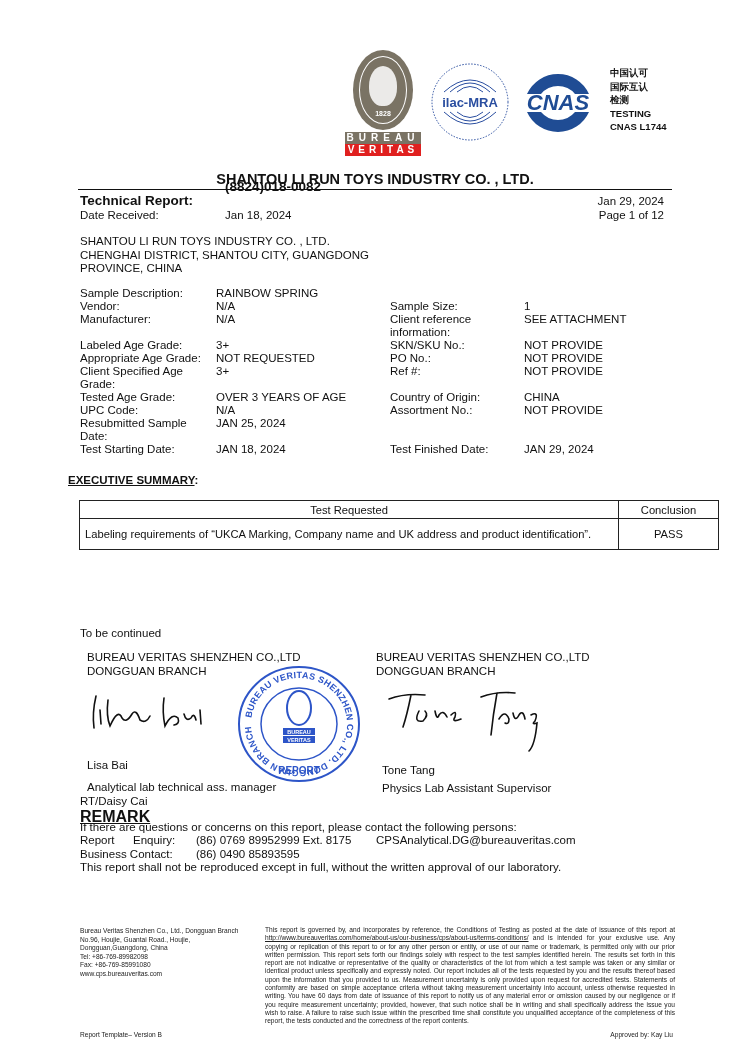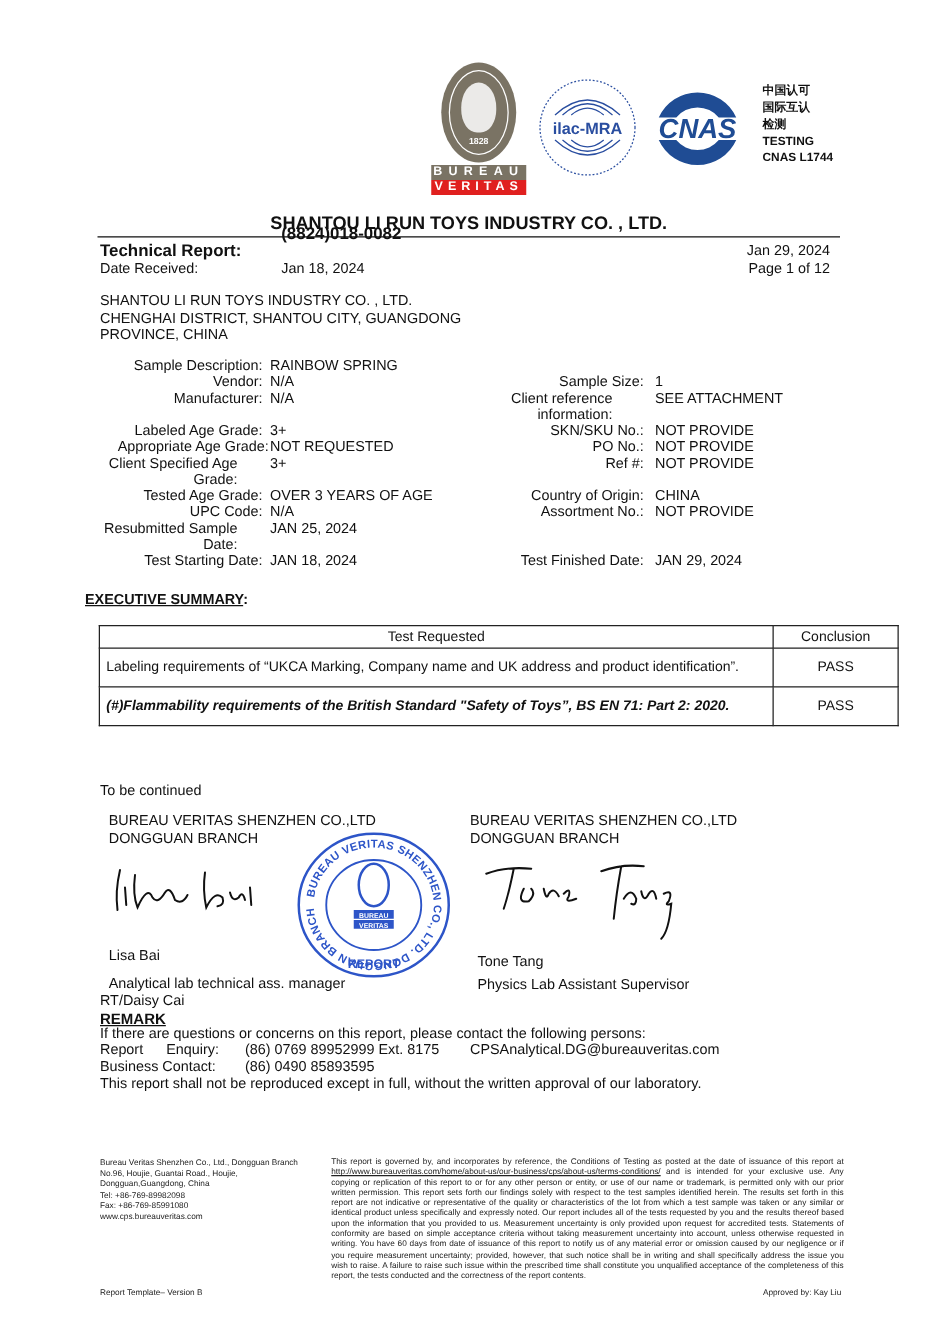--- a/index.html
+++ b/index.html
@@ -26,21 +26,21 @@
     .tr-label { left: 80px; top: 193px; font-weight: bold; font-size: 13.5px; }
     .tr-value { left: 225px; top: 179px; font-weight: bold; font-size: 13.5px; }
     .dr-label { left: 80px; top: 209px; font-size: 11.5px; }
     .dr-value { left: 225px; top: 209px; font-size: 11.5px; }
     .rpt-date { right: 86px; top: 195px; font-size: 11.5px; text-align:right; }
     .rpt-page { right: 86px; top: 209px; font-size: 11.5px; text-align:right; }
 
     .address { left: 80px; top: 235px; font-size: 11.5px; line-height: 13.6px; }
 
     
-    .info { font-size: 11.5px; line-height: 12.8px; text-align: right; }
+    .info { font-size: 11.5px; line-height: 12.8px; }
     .lbl-l { left: 80px; width: 130px; }
     .val-l { left: 216px; }
     .lbl-r { left: 390px; width: 125px; }
     .val-r { left: 524px; }
 
     
     .exec { left: 68px; top: 474px; font-weight: bold; font-size: 11.5px; }
     .exec span.u { text-decoration: underline; }
     table.summary { position:absolute; left: 79px; top: 500px; width: 640px; border-collapse: collapse; font-size: 11.2px; }
     table.summary td, table.summary th { border: 1px solid #222; padding: 1px 5px; vertical-align: middle; }
@@ -54,21 +54,21 @@
     .lab-left { left: 87px; top: 651px; font-size: 11.5px; line-height: 13.5px; }
     .lab-right { left: 376px; top: 651px; font-size: 11.5px; line-height: 13.5px; }
     .sig-left { left: 88px; top: 688px; width: 120px; height: 45px; }
     .sig-right { left: 385px; top: 685px; width: 160px; height: 70px; }
     .stamp { left: 235px; top: 664px; width: 128px; height: 120px; }
     .name-left { left: 87px; top: 759px; font-size: 11.5px; }
     .title-left { left: 87px; top: 781px; font-size: 11.5px; }
     .name-right { left: 382px; top: 764px; font-size: 11.5px; }
     .title-right { left: 382px; top: 782px; font-size: 11.5px; }
     .rt { left: 80px; top: 795px; font-size: 11.5px; }
-    .remark-h { left: 80px; top: 808px; font-weight: bold; text-decoration: underline; font-size: 12px; }
+    .remark-h { left: 80px; top: 808px; font-weight: bold; text-decoration: underline; font-size: 16px; }
     .remark-body { left: 80px; top: 821px; font-size: 11.5px; line-height: 13.3px; width: 600px; }
     .remark-row { position: relative; height: 13.3px; }
     .remark-row span { position: absolute; top: 0; white-space: nowrap; }
     .italic { }
 
     
     .foot-left { left: 80px; top: 927px; width: 165px; font-size: 6.6px; line-height: 8.6px; color: #222; }
     .foot-right { left: 265px; top: 926px; width: 410px; font-size: 6.6px; line-height: 8.3px; color: #222; text-align: justify; }
     .foot-right .link { text-decoration: underline; }
     .foot-template { left: 80px; top: 1031px; font-size: 6.6px; color:#222; }
@@ -170,24 +170,20 @@
 <table class="summary">
   <tbody>
       <tr>
     <th>Test Requested</th>
     <th class="concl">Conclusion</th>
   </tr>
   <tr class="r">
     <td class="test">Labeling requirements of “UKCA Marking, Company name and UK address and product identification”.</td>
     <td class="concl">PASS</td>
   </tr>
-  <tr class="r">
-    <td class="test bi">(#)Flammability requirements of the British Standard "Safety of Toys”, BS EN 71: Part 2: 2020.</td>
-    <td class="concl">PASS</td>
-  </tr>
 </tbody>
   </table>
 
 <div class="abs continued">To be continued</div>
 
 <div class="abs lab-left">
   <div>BUREAU VERITAS SHENZHEN CO.,LTD</div>
   <div>DONGGUAN BRANCH</div>
 </div>
 <div class="abs lab-right">

